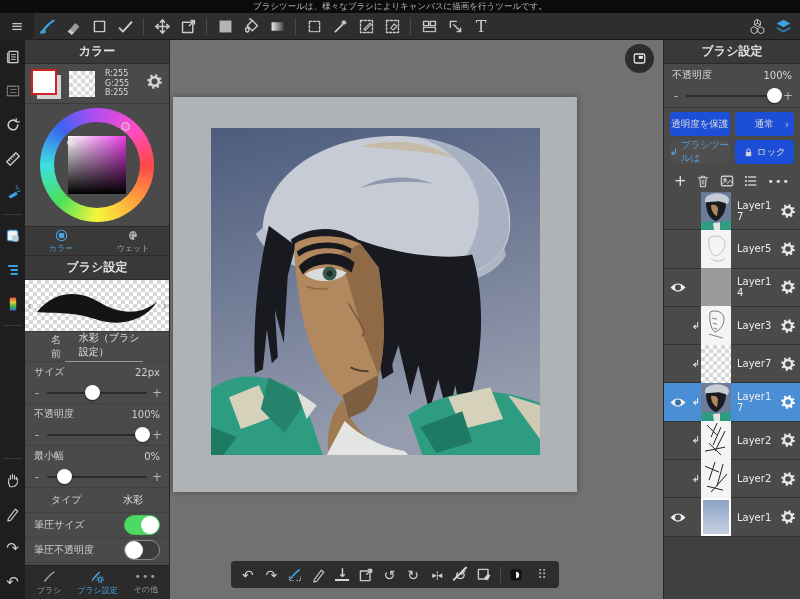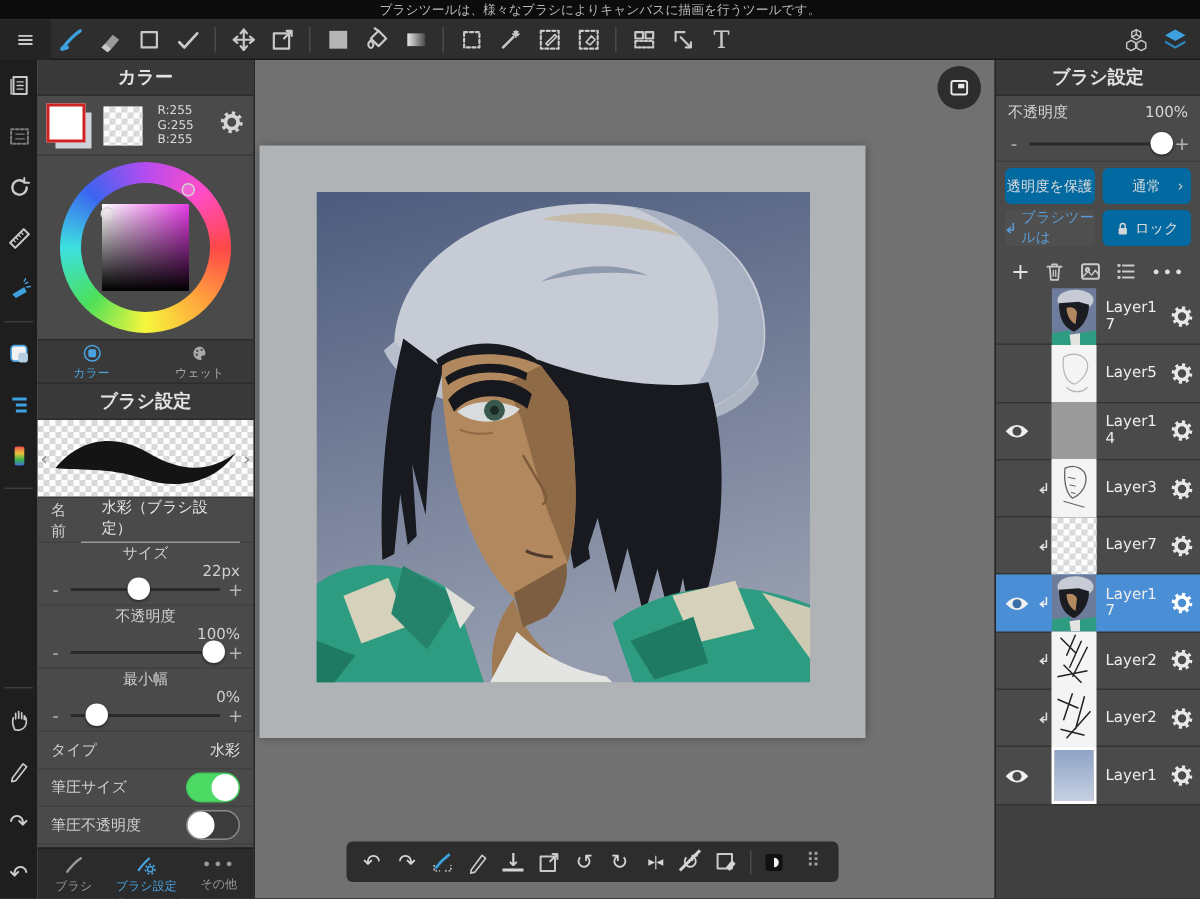--- a/index.html
+++ b/index.html
@@ -62,31 +62,31 @@
   .ring-marker { position:absolute; width:9px; height:9px; border-radius:50%;
     border:1.5px solid #d5d5d5; background:rgba(255,255,255,.15); }
   #marker-hue { left:96px; top:18px; }
   #marker-sv { left:42px; top:34px; }
   .color-tabs { height:30px; background:#393939; display:flex; border-top:1px solid #2c2c2c; border-bottom:1px solid #2c2c2c; }
   .ctab { flex:1; display:flex; flex-direction:column; align-items:center; justify-content:center;
     color:#a9a9a9; font-size:8px; gap:1px; }
   .ctab.active { color:#4aa3e0; }
   .ctab svg { width:13px; height:13px; }
 
-  .field-row { display:flex; align-items:center; padding:0 9px; height:26px; color:#cfcfcf; font-size:10px;
+  .field-row { display:flex; align-items:center; padding:0 26px; height:26px; color:#cfcfcf; font-size:10px;
     border-bottom:1px solid #404040; }
   .field-row .val { margin-left:auto; color:#e2e2e2; }
   .name-row { height:30px; }
   .name-val { margin-left:auto; color:#e6e6e6; border-bottom:1px solid #9a9a9a; padding:0 2px 2px 14px; }
   .slider-row { display:flex; align-items:center; padding:0 7px; height:22px; border-bottom:1px solid #404040; }
   .sl-minus,.sl-plus { color:#b5b5b5; font-size:12px; width:10px; text-align:center; }
   .track { position:relative; flex:1; height:2px; background:#2a2a2a; border-radius:1px; margin:0 5px; }
   .knob { position:absolute; top:-6.5px; width:15px; height:15px; border-radius:50%; background:#fff;
     box-shadow:0 1px 2px rgba(0,0,0,.5); }
-  .lbl-row { display:flex; align-items:center; padding:0 9px; height:20px; color:#cfcfcf; font-size:10px;flex-direction:column; }
+  .lbl-row { display:flex; align-items:center; padding:0 9px; height:20px; color:#cfcfcf; font-size:10px; }
   .combo-row { border-bottom:1px solid #404040; }
   .toggle-row { display:flex; align-items:center; padding:0 9px; height:25px; color:#cfcfcf; font-size:10px;
     border-bottom:1px solid #404040; }
   .tog { margin-left:auto; position:relative; width:36px; height:20px; border-radius:10px;
     background:#3c3c3c; border:1px solid #8a8a8a; }
   .tog::after { content:""; position:absolute; left:0; top:0; width:18px; height:18px; border-radius:50%; background:#fff; }
   .tog.on { background:#4cd964; border-color:#44c75a; }
   .tog.on::after { left:16px; }
 
   #brush-preview { position:relative; height:52px; border-bottom:1px solid #3a3a3a; }
@@ -125,21 +125,21 @@
 
   #status-bar { position:absolute; left:128px; top:548px; width:196px; height:12px; background:#3d3d3d;
     color:#d8d8d8; font-size:8px; display:flex; align-items:center; justify-content:center; border-radius:2px; }
 
   
   #right-panel { position:absolute; left:663px; top:40px; width:137px; height:559px; background:#4a4a4a;
     border-left:1px solid #272727; }
   .rp-row { display:flex; align-items:center; padding:0 8px; color:#d5d5d5; font-size:10px; height:20px; }
   .rp-row .val { margin-left:auto; }
   .rbtn-row { display:flex; gap:5px; padding:4px 6px; }
-  .rbtn { flex:1; height:24px; background:#0369a1; border-radius:4px; display:flex; align-items:center;
+  .rbtn { flex:1; height:24px; background:#1d4ed8; border-radius:4px; display:flex; align-items:center;
     justify-content:center; color:#dcdcdc; font-size:9.5px; gap:3px; position:relative; }
   .rbtn .chev-r { position:absolute; right:5px; color:#cfcfcf; font-size:10px; }
   .rbtn.dim { background:#4f4f4f; color:#5b9bd5; }
   .rbtn svg { width:11px; height:11px; }
   #layer-icons { display:flex; align-items:center; justify-content:space-between; padding:4px 10px 4px 10px; }
   #layer-icons .lic { color:#e0e0e0; font-size:15px; display:flex; align-items:center; }
   #layer-icons svg { width:16px; height:16px; }
   #list-header { height:15px; background:#9a9a9a; color:#2e2e2e; font-size:10px; font-weight:bold;
     display:flex; align-items:center; padding-left:6px; }
 

